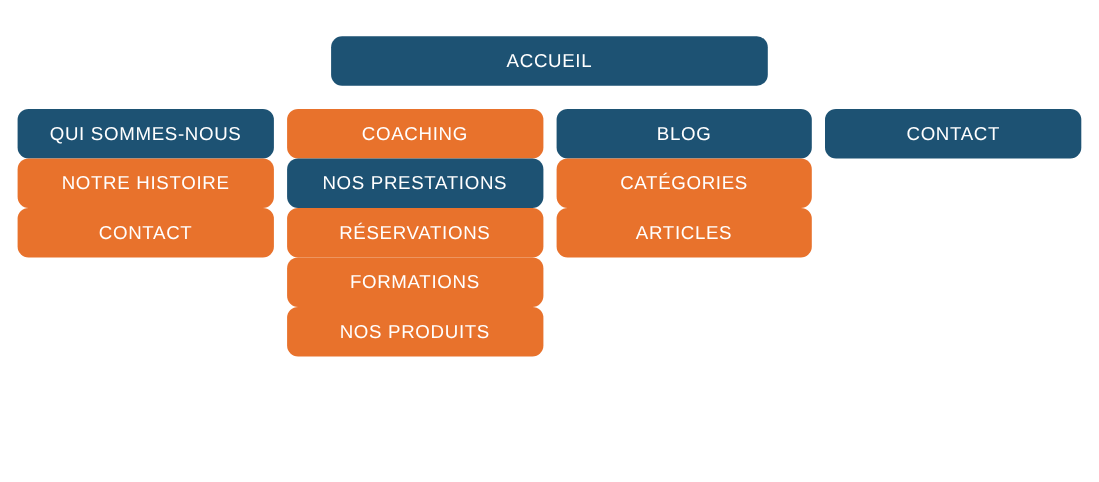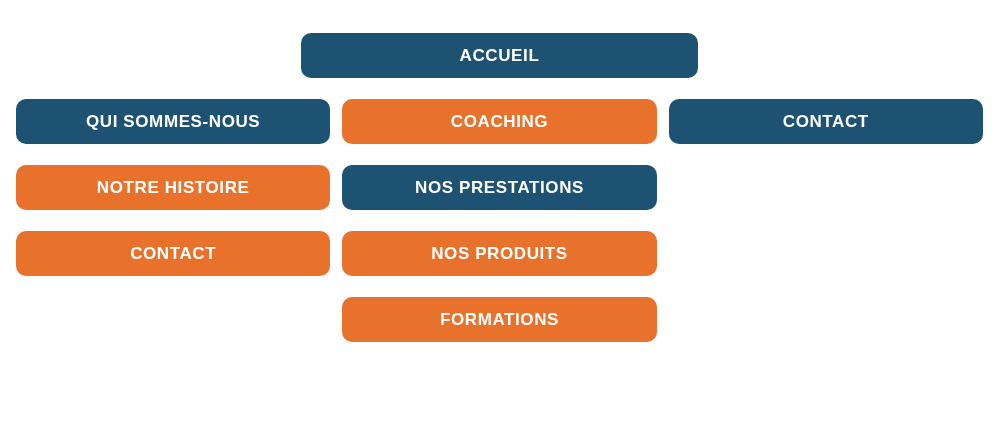--- a/index.html
+++ b/index.html
@@ -20,21 +20,21 @@
     justify-content: center;
     padding-top: 33px;
   }
   .node {
     height: 45px;
     border-radius: 10px;
     display: flex;
     align-items: center;
     justify-content: center;
     color: var(--text, #ffffff);
-    font-weight: bold;
+    font-weight: normal;
     font-size: 17px;
     letter-spacing: 0.6px;
     text-transform: uppercase;
     cursor: pointer;
     box-sizing: border-box;
     white-space: nowrap;
     user-select: none;
   }
   .node.blue { background: var(--blue, #1d5273); }
   .node.orange { background: var(--orange, #e8722c); text-align: center; }
@@ -42,40 +42,45 @@
   .columns {
     display: flex;
     gap: 12px;
     padding: 0 16px;
     margin-top: 21px;
   }
   .column {
     flex: 1 1 0;
     display: flex;
     flex-direction: column;
-    gap: 21px;
     min-width: 0;
   }
 </style>
 </head>
 <body>
 
 <div class="canvas">
   <div class="root-row">
     <div class="node blue root-node">ACCUEIL</div>
   </div>
   <div class="columns" id="columns">
       <div class="column">
         <div class="node blue">QUI SOMMES-NOUS</div>
         <div class="node orange">NOTRE HISTOIRE</div>
         <div class="node orange">CONTACT</div>
       </div>
       <div class="column">
         <div class="node orange">COACHING</div>
         <div class="node blue">NOS PRESTATIONS</div>
+        <div class="node orange">RÉSERVATIONS</div>
+        <div class="node orange">FORMATIONS</div>
         <div class="node orange">NOS PRODUITS</div>
-        <div class="node orange">FORMATIONS</div>
+      </div>
+      <div class="column">
+        <div class="node blue">BLOG</div>
+        <div class="node orange">CATÉGORIES</div>
+        <div class="node orange">ARTICLES</div>
       </div>
       <div class="column">
         <div class="node blue">CONTACT</div>
       </div>
     </div>
 </div>
 
 </body></html>

